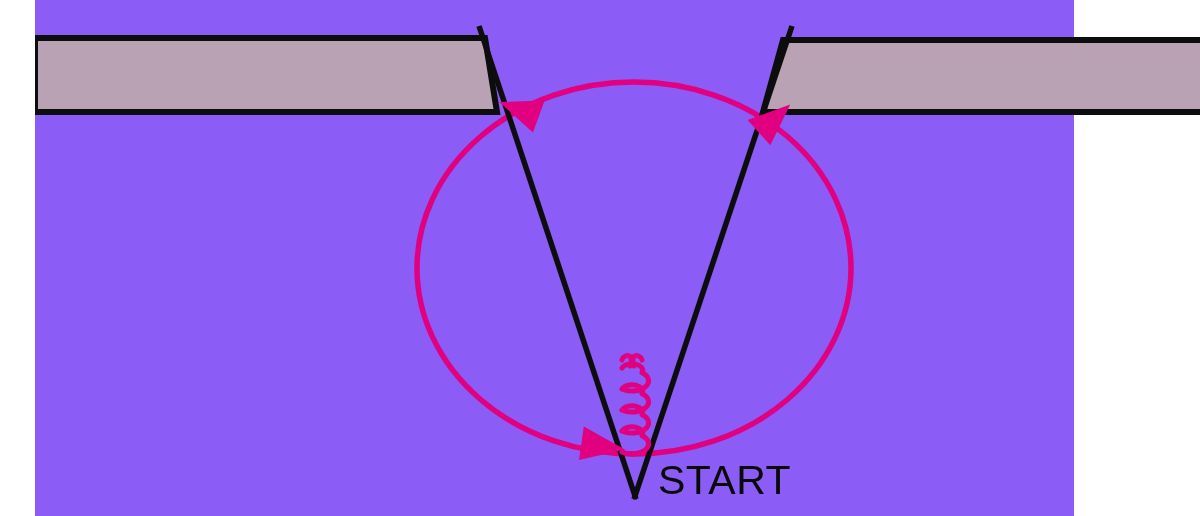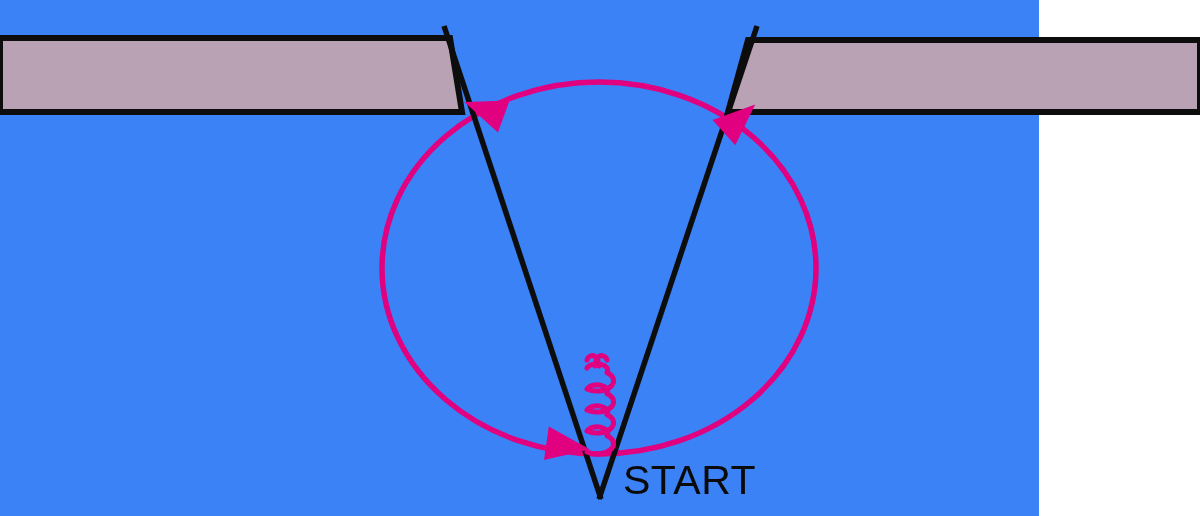--- a/index.html
+++ b/index.html
@@ -10,21 +10,22 @@
   body {
     width: 1200px;
     height: 516px;
     font-family: "Liberation Sans", sans-serif;
     overflow: hidden;
   }
   #stage {
     position: relative;
     width: 1039px;
     height: 516px;
-    background: #3b82f6;
+    background: #8b5cf6;
+    margin-left: 35px;
   }
   #diagram {
     position: absolute;
     left: 0;
     top: 0;
     width: 1200px;
     height: 516px;
     display: block;
   }
   .label-text {

